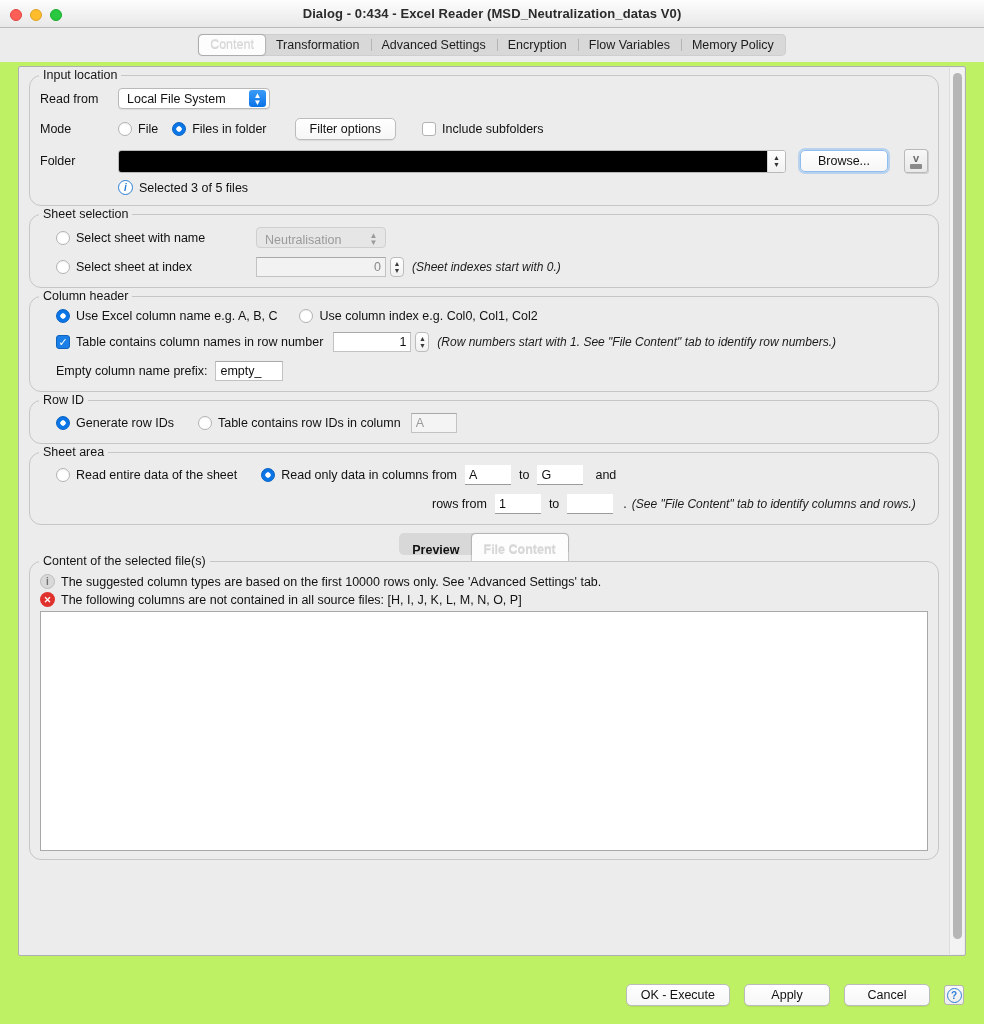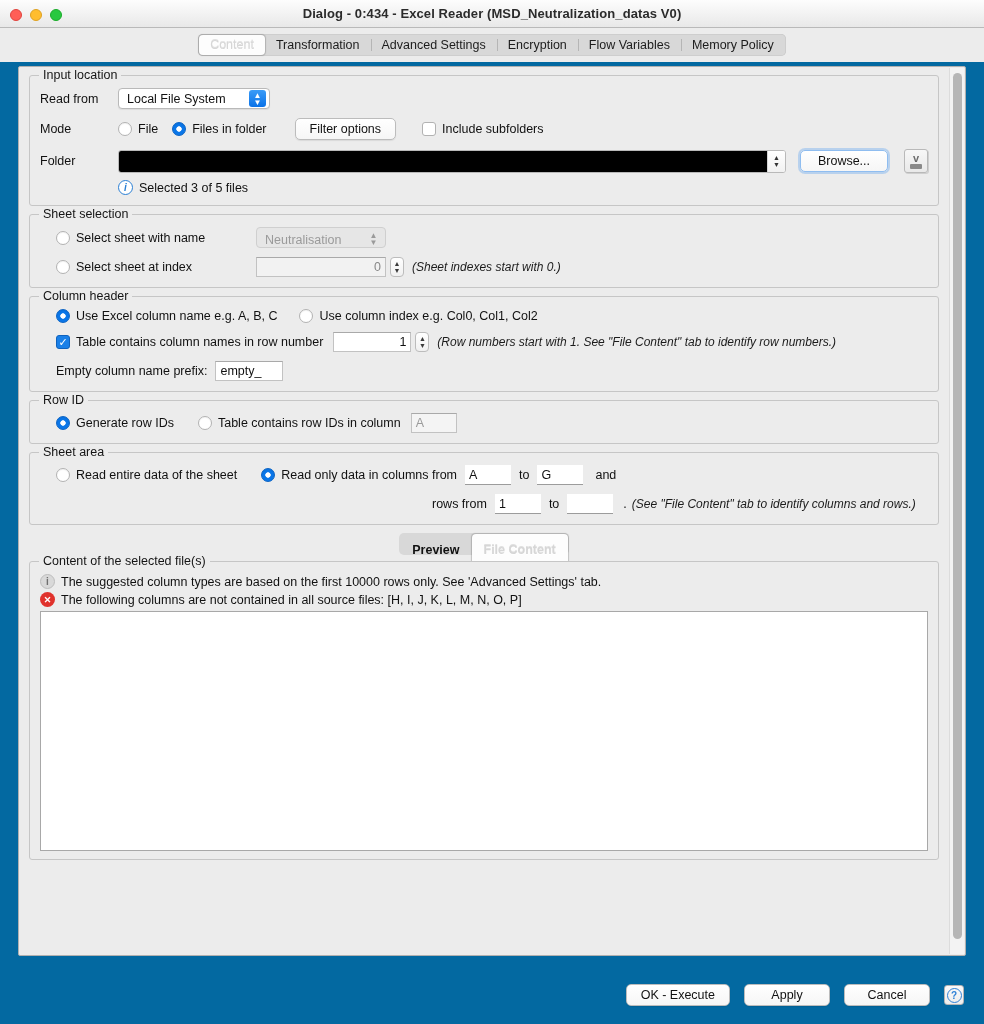--- a/index.html
+++ b/index.html
@@ -8,21 +8,21 @@
     width: 984px; height: 1024px;
     background: #ececec;
     font-family: "Liberation Sans", sans-serif;
     font-size: 12.5px;
     color: #111;
     overflow: hidden;
     -webkit-font-smoothing: antialiased;
   }
 
   
-  .window { position: relative; width: 984px; height: 1024px; background: #0369a1; }
+  .window { position: relative; width: 984px; height: 1024px; background: #bef264; }
 
   .titlebar {
     position: relative;
     height: 28px;
     background: linear-gradient(#fdfdfd, #e8e8e8);
     border-bottom: 1px solid #b9b9b9;
     display: flex; align-items: center;
   }
   .lights { position: absolute; left: 10px; top: 9px; display: flex; gap: 8px; }
   .light { width: 12px; height: 12px; border-radius: 50%; }
@@ -86,21 +86,21 @@
   }
   .vthumb {
     position: absolute; left: 3px; top: 5px; width: 9px; height: 866px;
     background: #b6b6b6; border-radius: 5px;
   }
 
   
   .group {
     position: relative;
     border: 1px solid #c6c6c6;
-    border-radius: 3px;
+    border-radius: 12px;
     margin-bottom: 8px;
     padding: 12px 10px 10px 10px;
     background: #ececec;
   }
   .group > .legend {
     position: absolute; top: -8px; left: 9px;
     background: #ececec;
     padding: 0 4px;
     font-size: 12.5px;
     color: #151515;

